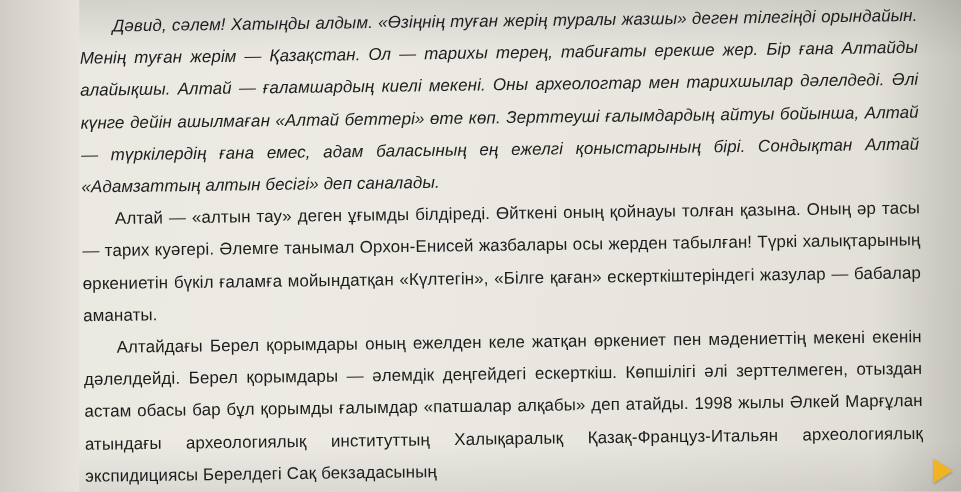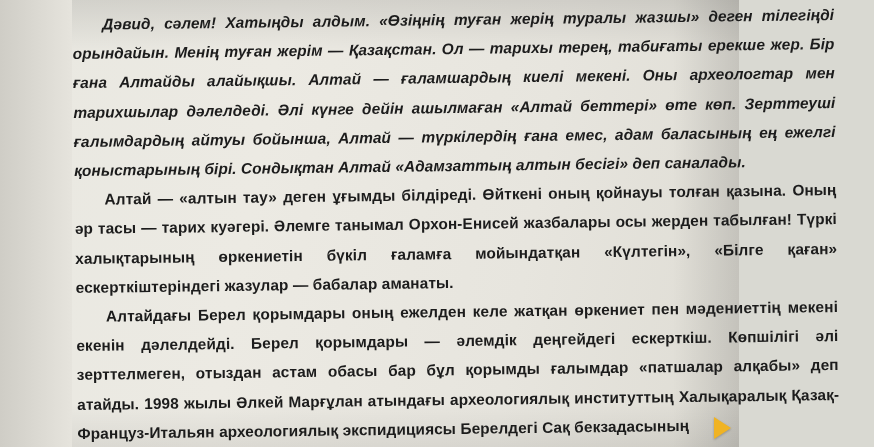--- a/index.html
+++ b/index.html
@@ -8,25 +8,24 @@
   }
   body {
     width: 874px;
     height: 447px;
     overflow: hidden;
     background: #d9d9d2;
     font-family: "Liberation Sans", sans-serif;
   }
   #page {
     position: relative;
-    width: 739px;
+    width: 874px;
     height: 447px;
     background: linear-gradient(100deg, #e9e8e1 0%, #eceae3 35%, #e7e5de 70%, #dedcd4 100%);
     box-sizing: border-box;
-    font-weight: bold;
   }
   
   #page:before {
     content: "";
     position: absolute;
     inset: 0;
     background:
       linear-gradient(to bottom, rgba(0,0,0,0.10), rgba(0,0,0,0) 12%),
       linear-gradient(to top, rgba(0,0,0,0.07), rgba(0,0,0,0) 10%),
       linear-gradient(to right, rgba(0,0,0,0.10), rgba(0,0,0,0) 8%),

